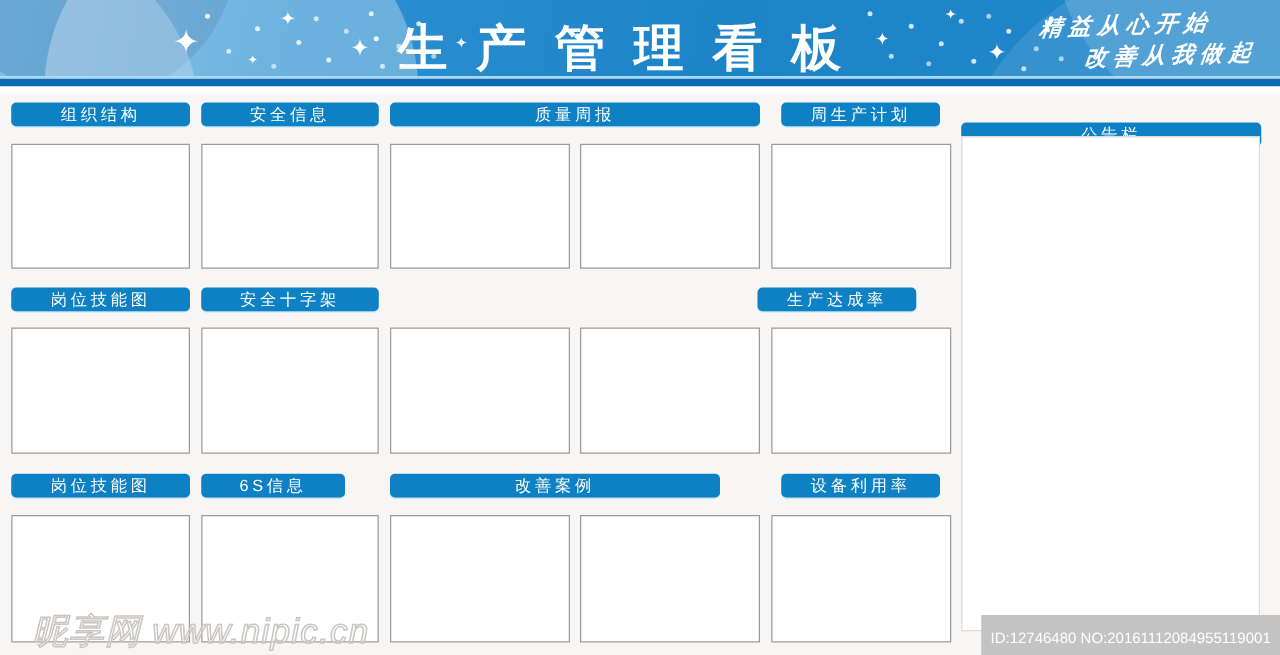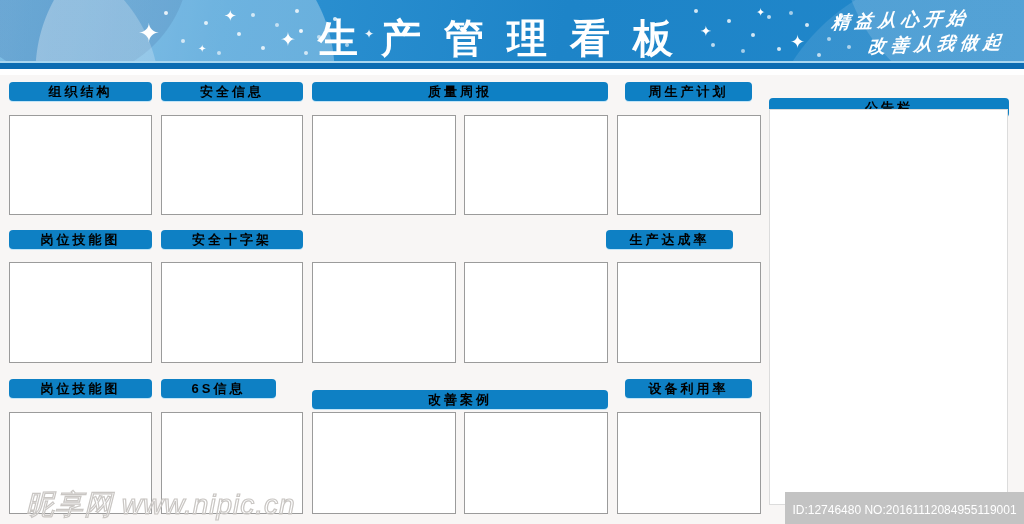--- a/index.html
+++ b/index.html
@@ -68,21 +68,21 @@
       848px 46px 0 1px rgba(255,255,255,.6);
   }
 
   
   .content { position: absolute; top: 75px; left: 0; width: 1024px; height: 449px; background: var(--content-bg, #f8f6f5); }
 
   .bar {
     position: absolute; height: 19px;
     background: var(--label-bar, #0e80c4);
     border-radius: 4px;
-    color: #000000; font-size: 13px; font-weight: bold; letter-spacing: 3px;
+    color: #ffffff; font-size: 13px; font-weight: normal; letter-spacing: 3px;
     display: flex; align-items: center; justify-content: center;
     white-space: nowrap;
     box-shadow: 0 1px 0 rgba(190,227,247,.95);
   }
   .box   { position: absolute; background: #fff; border: 1px solid var(--box-border, #9b9b9b); }
   .panel { position: absolute; background: #fff; border: 1px solid var(--panel-border, #dcdcdc); }
 
   
   .watermark {
     position: absolute; left: 26px; top: 486px; z-index: 5;
@@ -140,21 +140,21 @@
 <div class="bar" style="left:606px; top:230px; width:127px;">生产达成率</div>
 
 <div class="box" style="left:9px;   top:262px; width:143px; height:101px;"></div>
 <div class="box" style="left:161px; top:262px; width:142px; height:101px;"></div>
 <div class="box" style="left:312px; top:262px; width:144px; height:101px;"></div>
 <div class="box" style="left:464px; top:262px; width:144px; height:101px;"></div>
 <div class="box" style="left:617px; top:262px; width:144px; height:101px;"></div>
 
 <div class="bar" style="left:9px;   top:379px; width:143px;">岗位技能图</div>
 <div class="bar" style="left:161px; top:379px; width:115px;">6S信息</div>
-<div class="bar" style="left:312px; top:379px; width:296px;margin-top:11px;">改善案例</div>
+<div class="bar" style="left:312px; top:379px; width:264px;">改善案例</div>
 <div class="bar" style="left:625px; top:379px; width:127px;">设备利用率</div>
 
 <div class="box" style="left:9px;   top:412px; width:143px; height:102px;"></div>
 <div class="box" style="left:161px; top:412px; width:142px; height:102px;"></div>
 <div class="box" style="left:312px; top:412px; width:144px; height:102px;"></div>
 <div class="box" style="left:464px; top:412px; width:144px; height:102px;"></div>
 <div class="box" style="left:617px; top:412px; width:144px; height:102px;"></div>
 
 <div class="watermark">昵享网 www.nipic.cn</div>
 <div class="id-bar">ID:12746480 NO:20161112084955119001</div>

